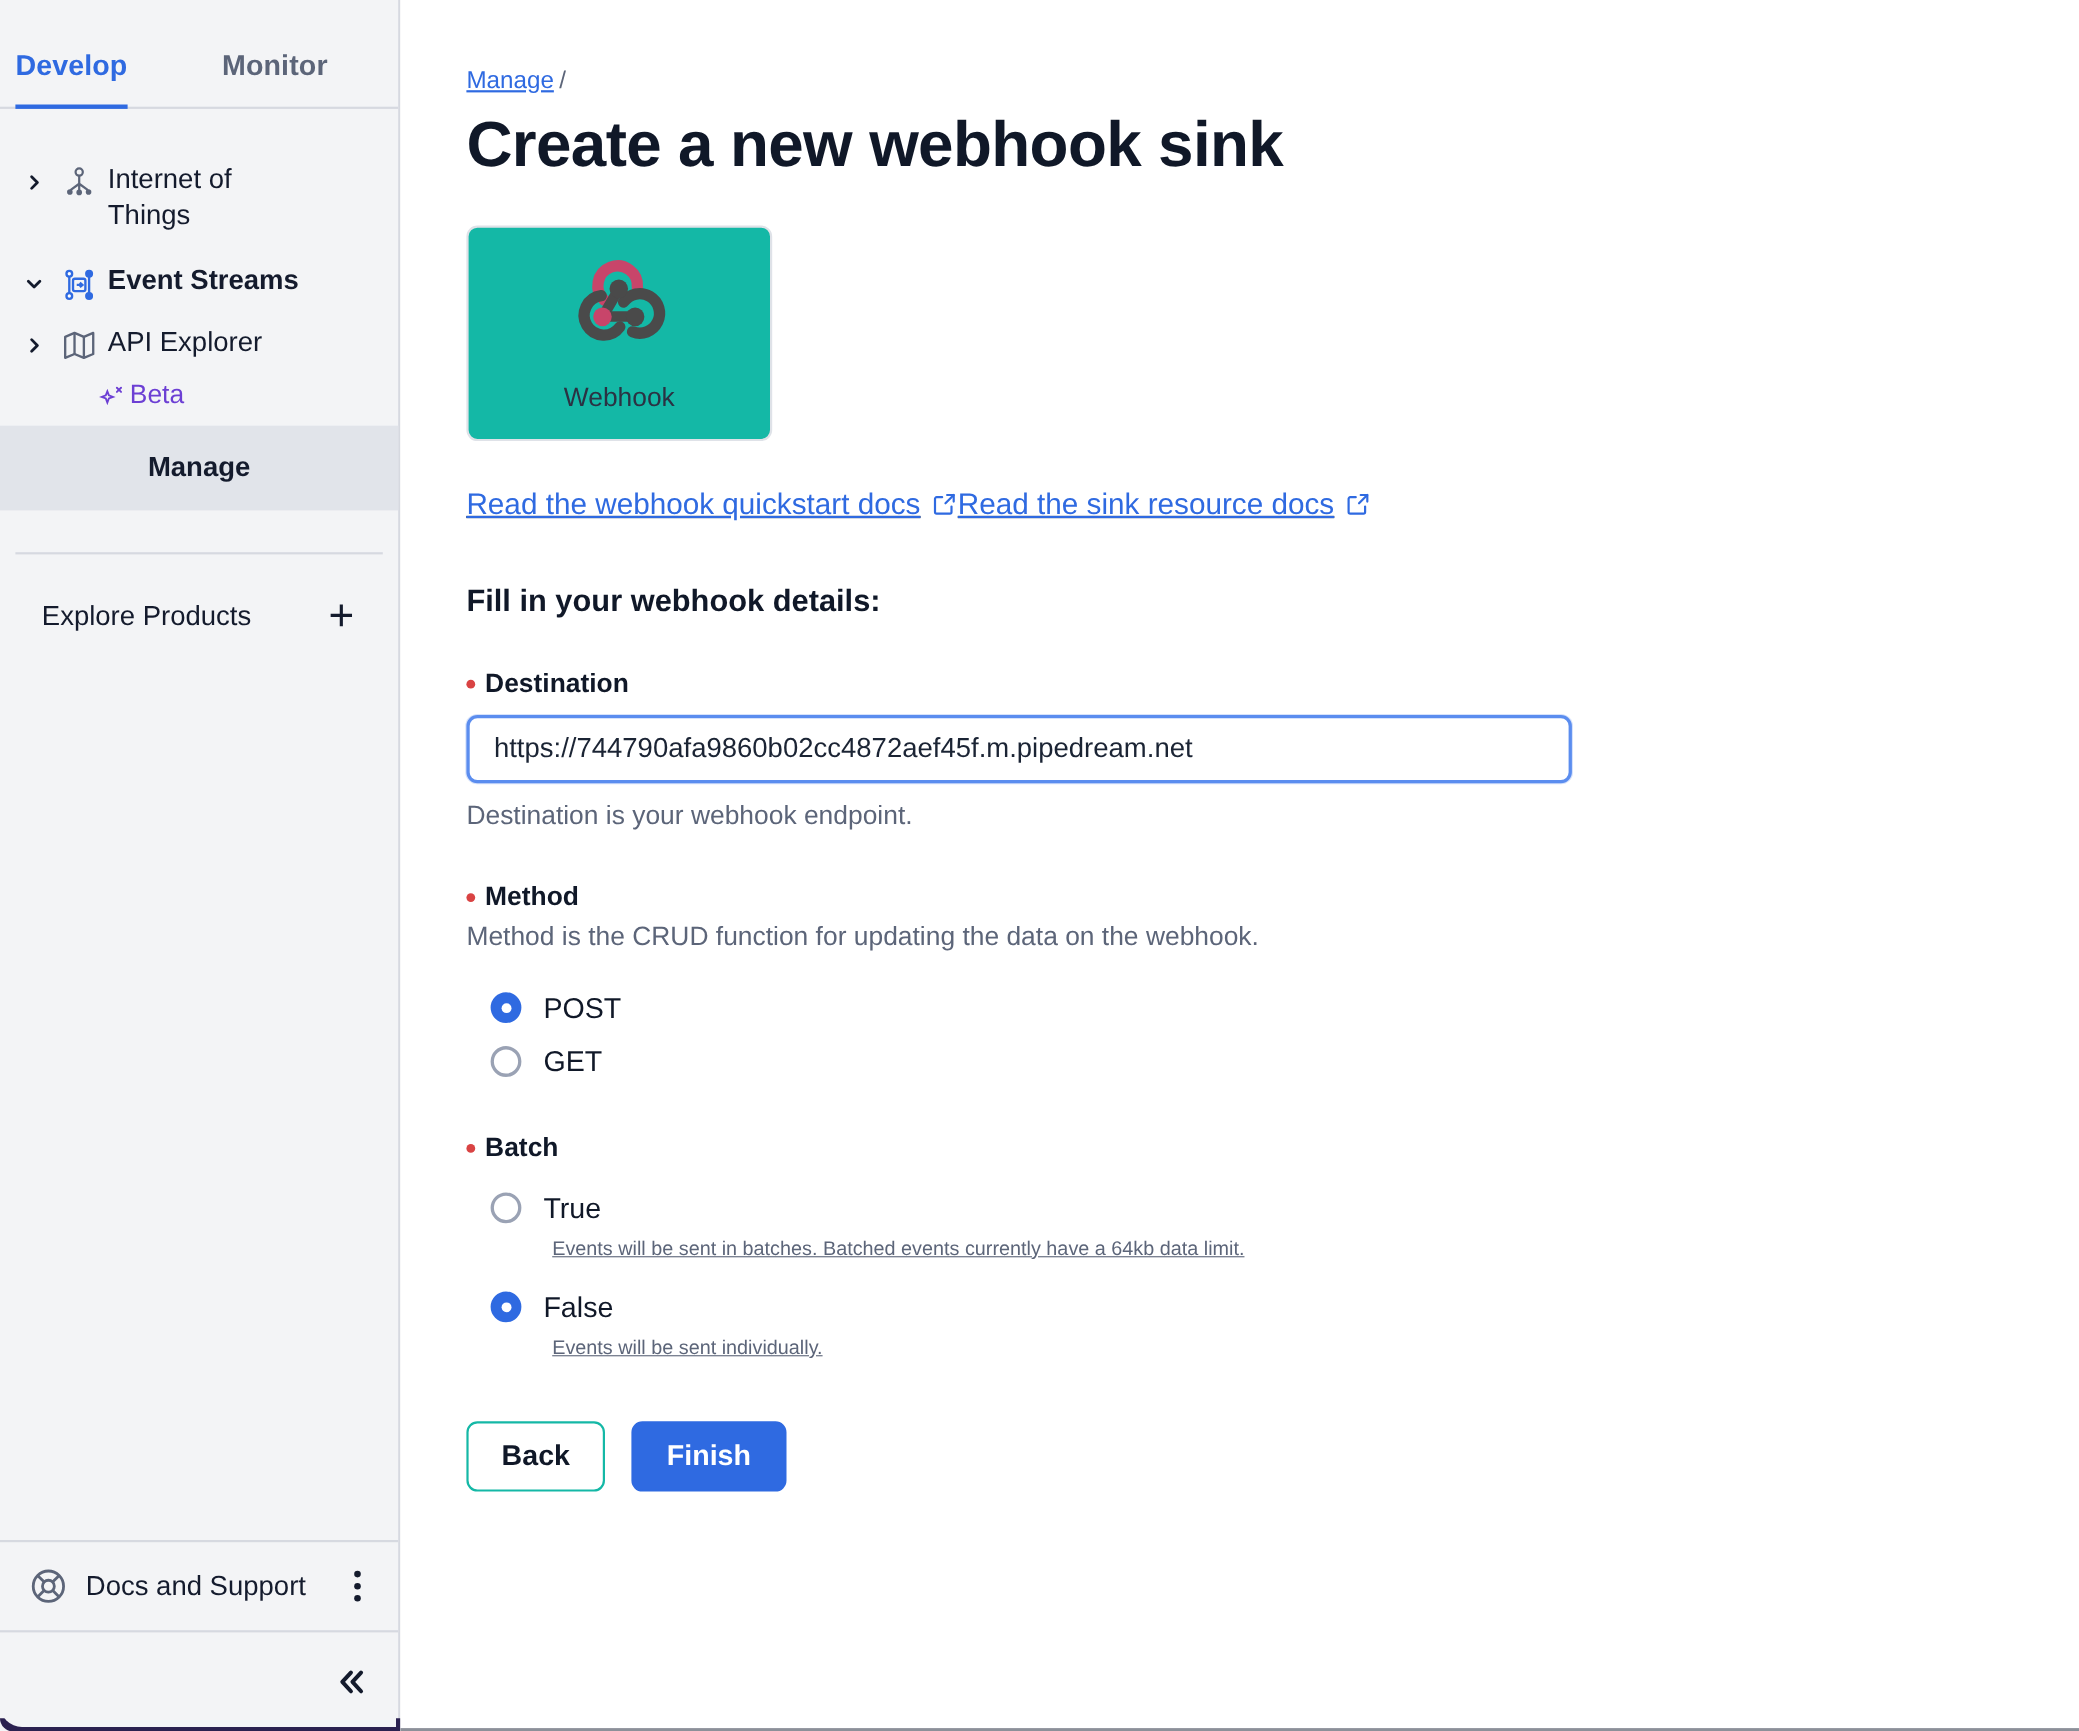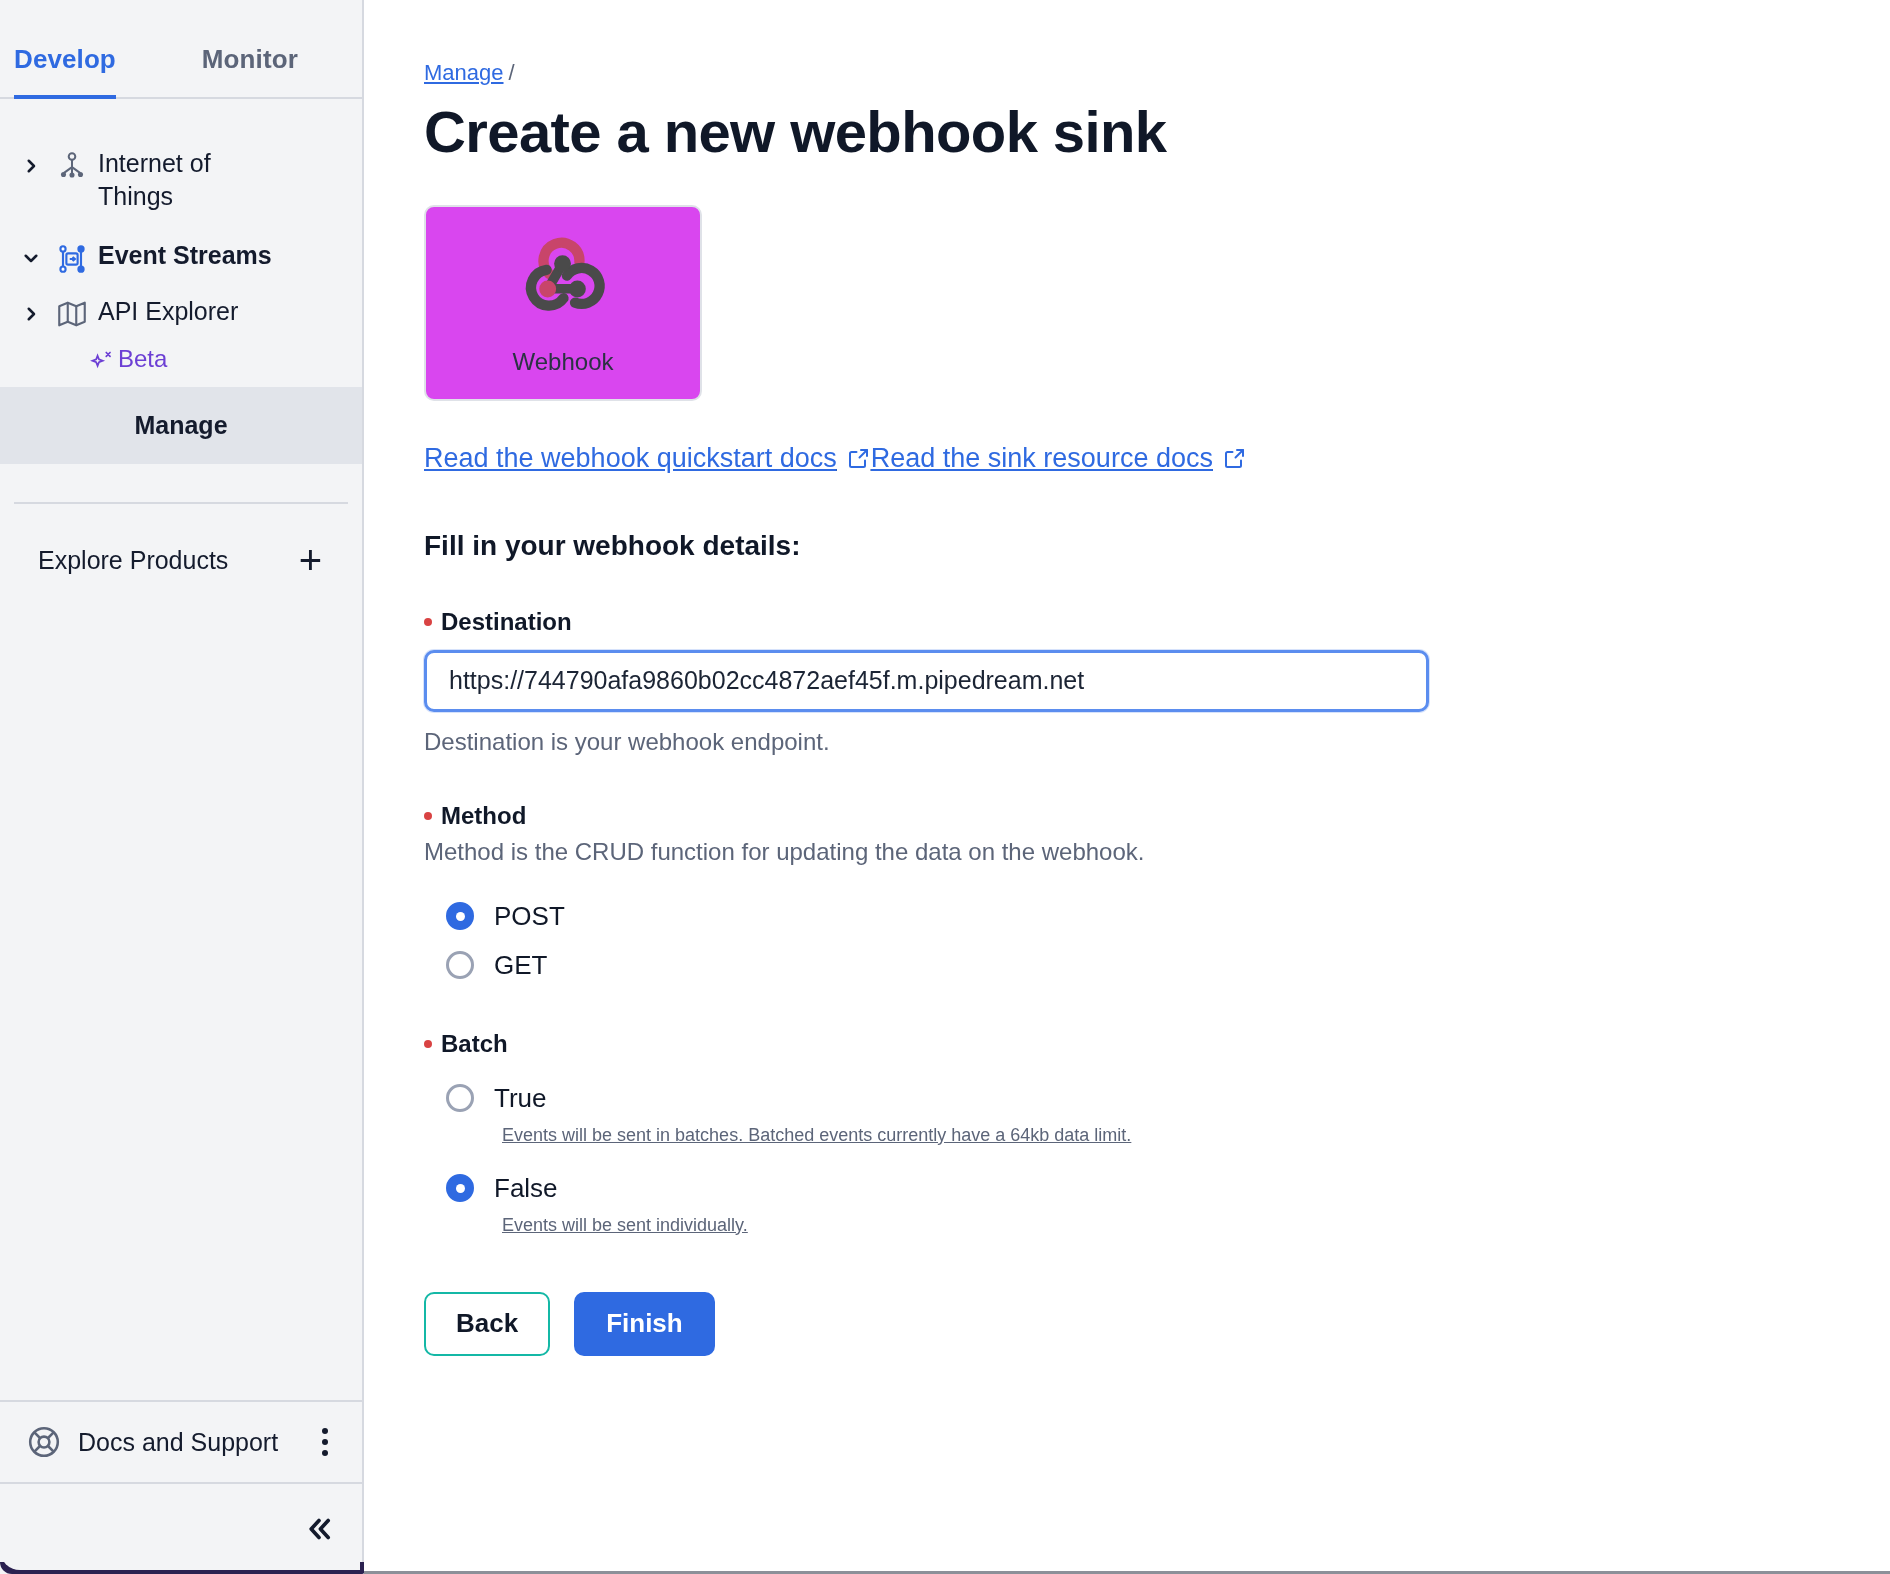--- a/index.html
+++ b/index.html
@@ -100,21 +100,21 @@
   .breadcrumb a { color:#2f6ae1; text-decoration: underline; cursor:pointer; }
   .breadcrumb .sep { color:#5c6579; margin-left: 5px; }
 
   h1.page-title {
     font-size: 58px; font-weight: bold; color:#101828; letter-spacing:-0.6px;
     margin: 12px 0 42px 0; line-height: 1.05;
   }
 
   .card {
     width: 278px; height: 196px; border: 2px solid #dfe2e8; border-radius: 10px;
-    background:#d946ef; display:flex; flex-direction:column; align-items:center;
+    background:#14b8a6; display:flex; flex-direction:column; align-items:center;
     justify-content:center; cursor:pointer;
   }
   .card-label { font-size: 24px; color:#2b3243; margin-top: 14px; }
 
   .links { display:flex; align-items:center; margin-top: 42px; text-decoration: underline; }
   .doclink {
     font-size: 27px; color:#2f6ae1; text-decoration: underline; cursor:pointer;
     display:inline-flex; align-items:center; gap: 10px;
   }
   .ext { display:inline-flex; }

